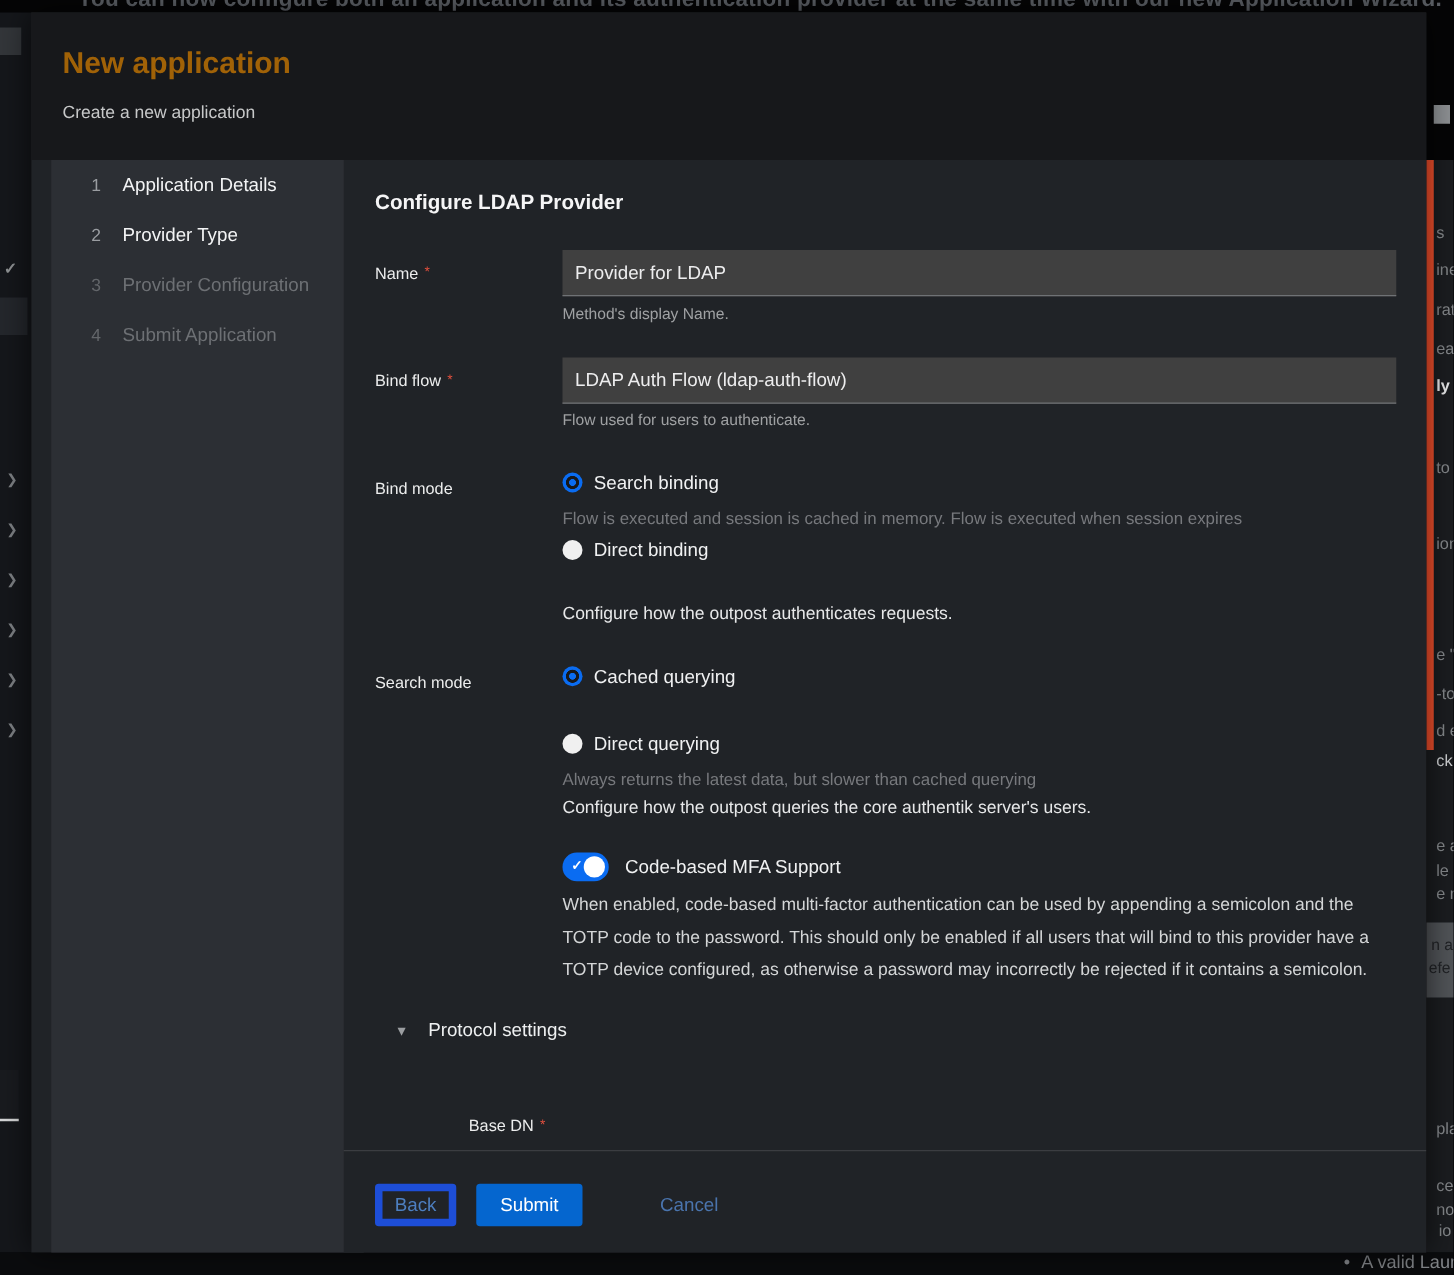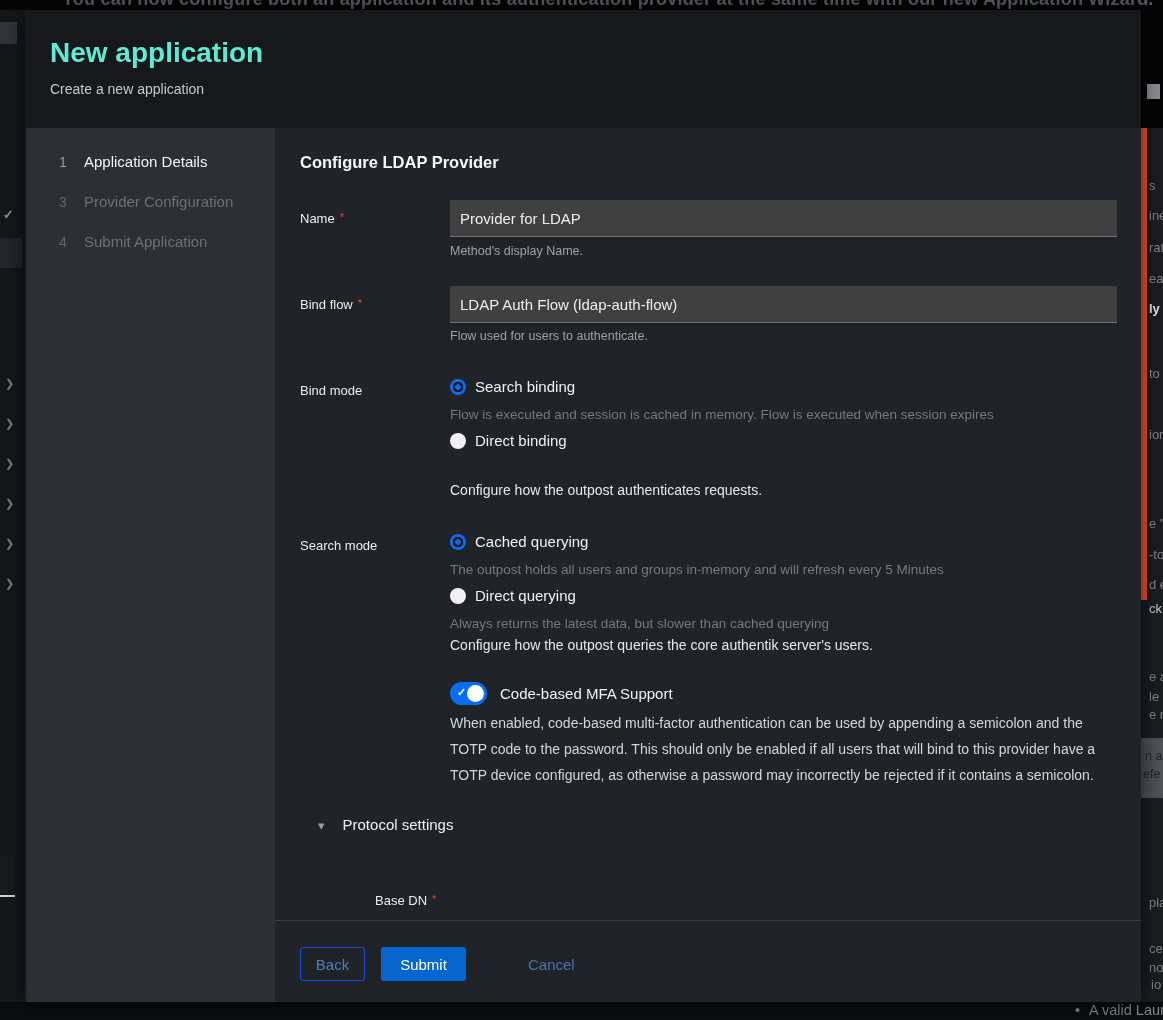--- a/index.html
+++ b/index.html
@@ -35,25 +35,25 @@
   .bg-note { position:absolute; left:1075px; top:1002px; width:88px; overflow:hidden; white-space:nowrap;
              color:#85888c; font-size:14.5px; }
   .bg-note .bullet { margin-right:9px; }
 
   
   .modal {
     position:absolute; left:25px; top:10px; width:1116px; height:992px;
     background:#202327; box-shadow:0 0 24px rgba(0,0,0,.65);
   }
   .modal-header { position:absolute; left:0; top:0; width:100%; height:118px; background:#17181b; }
-  .modal-title { position:absolute; left:25px; top:27px; color:#5eead4; font-size:28px; font-weight:bold; }
+  .modal-title { position:absolute; left:25px; top:27px; color:#a16207; font-size:24px; font-weight:bold; }
   .modal-subtitle { position:absolute; left:25px; top:71px; color:#c7c8c9; font-size:14px; }
 
   .modal-body { position:absolute; left:0; top:118px; width:100%; height:874px; }
-  .wizard-steps { position:absolute; left:2px; top:0; width:250px; height:100%; background:#2c2f34; padding-top:14px; }
+  .wizard-steps { position:absolute; left:16px; top:0; width:250px; height:100%; background:#2c2f34; }
   .step-item { height:40px; line-height:40px; padding-left:32px; font-size:15px; cursor:pointer; }
   .step-item .step-num { display:inline-block; width:25px; color:#9a9da1; font-size:14px; }
   .step-item.enabled .step-label { color:#f3f4f5; }
   .step-item.disabled .step-num { color:#63666a; }
   .step-item.disabled .step-label { color:#6d7074; }
 
   .wizard-form { position:absolute; left:250px; top:0; right:0; height:100%; background:#202327; }
   .form-heading { position:absolute; left:25px; top:25px; color:#f5f5f6; font-size:16.5px; font-weight:600; }
 
   .row-label { position:absolute; left:25px; color:#eceded; font-size:13px; font-weight:normal; }
@@ -82,21 +82,21 @@
   .group-header { position:absolute; left:43px; cursor:pointer; }
   .group-header .caret { color:#9b9ea1; font-size:13px; margin-right:18px; }
   .group-header .group-label { color:#eef0f1; font-size:15px; }
 
   .basedn-input { left:225px; width:617px; height:34px; border-bottom:1px solid #c9cacb; }
   .basedn-label { left:100px; }
 
   .footer-divider { position:absolute; left:0; top:792px; width:100%; height:1px; background:rgba(255,255,255,.12); }
   .btn { position:absolute; top:819px; height:34px; border-radius:3px; font-size:15px;
          font-family:"Liberation Sans", sans-serif; cursor:pointer; }
-  .btn-back { left:25px; width:65px; background:transparent; border:1px solid #1d4ed8; color:#4d7fc0; }
+  .btn-back { left:25px; width:65px; background:transparent; border:6px solid #1d4ed8; color:#4d7fc0; }
   .btn-submit { left:106px; width:85px; background:#0566cf; border:none; color:#ffffff; }
   .btn-cancel { left:253px; width:auto; background:transparent; border:none; color:#4a74ad; padding:0; }
 </style>
 </head>
 <body>
 
 <div id="screen">
 
   <div class="banner-text">You can now configure both an application and its authentication provider at the same time with our new Application Wizard.</div>
 
@@ -153,20 +153,23 @@
       <div class="modal-title">New application</div>
       <div class="modal-subtitle">Create a new application</div>
     </div>
 
     <div class="modal-body">
 
       <div class="wizard-steps">
         <div class="step-item enabled">
           <span class="step-num">1</span><span class="step-label">Application Details</span>
         </div>
+        <div class="step-item enabled">
+          <span class="step-num">2</span><span class="step-label">Provider Type</span>
+        </div>
         <div class="step-item disabled">
           <span class="step-num">3</span><span class="step-label">Provider Configuration</span>
         </div>
         <div class="step-item disabled">
           <span class="step-num">4</span><span class="step-label">Submit Application</span>
         </div>
       </div>
 
       <div class="wizard-form">
 
@@ -191,21 +194,20 @@
         <div class="radio-desc" style="top:279px">Flow is executed and session is cached in memory. Flow is executed when session expires</div>
         <div class="radio-row" style="top:304px">
           <span class="radio unchecked"></span><span class="radio-label">Direct binding</span>
         </div>
         <div class="mode-summary" style="top:354px">Configure how the outpost authenticates requests.</div>
 
         <div class="row-label" style="top:410px">Search mode</div>
         <div class="radio-row" style="top:405px">
           <span class="radio checked"></span><span class="radio-label">Cached querying</span>
         </div>
-        <div class="radio-desc" style="top:434px">The outpost holds all users and groups in-memory and will refresh every 5 Minutes</div>
         <div class="radio-row" style="top:459px">
           <span class="radio unchecked"></span><span class="radio-label">Direct querying</span>
         </div>
         <div class="radio-desc" style="top:488px">Always returns the latest data, but slower than cached querying</div>
         <div class="mode-summary" style="top:509px">Configure how the outpost queries the core authentik server's users.</div>
 
         <div class="toggle" style="top:554px">
           <span class="tick">✓</span>
           <span class="knob"></span>
         </div>

